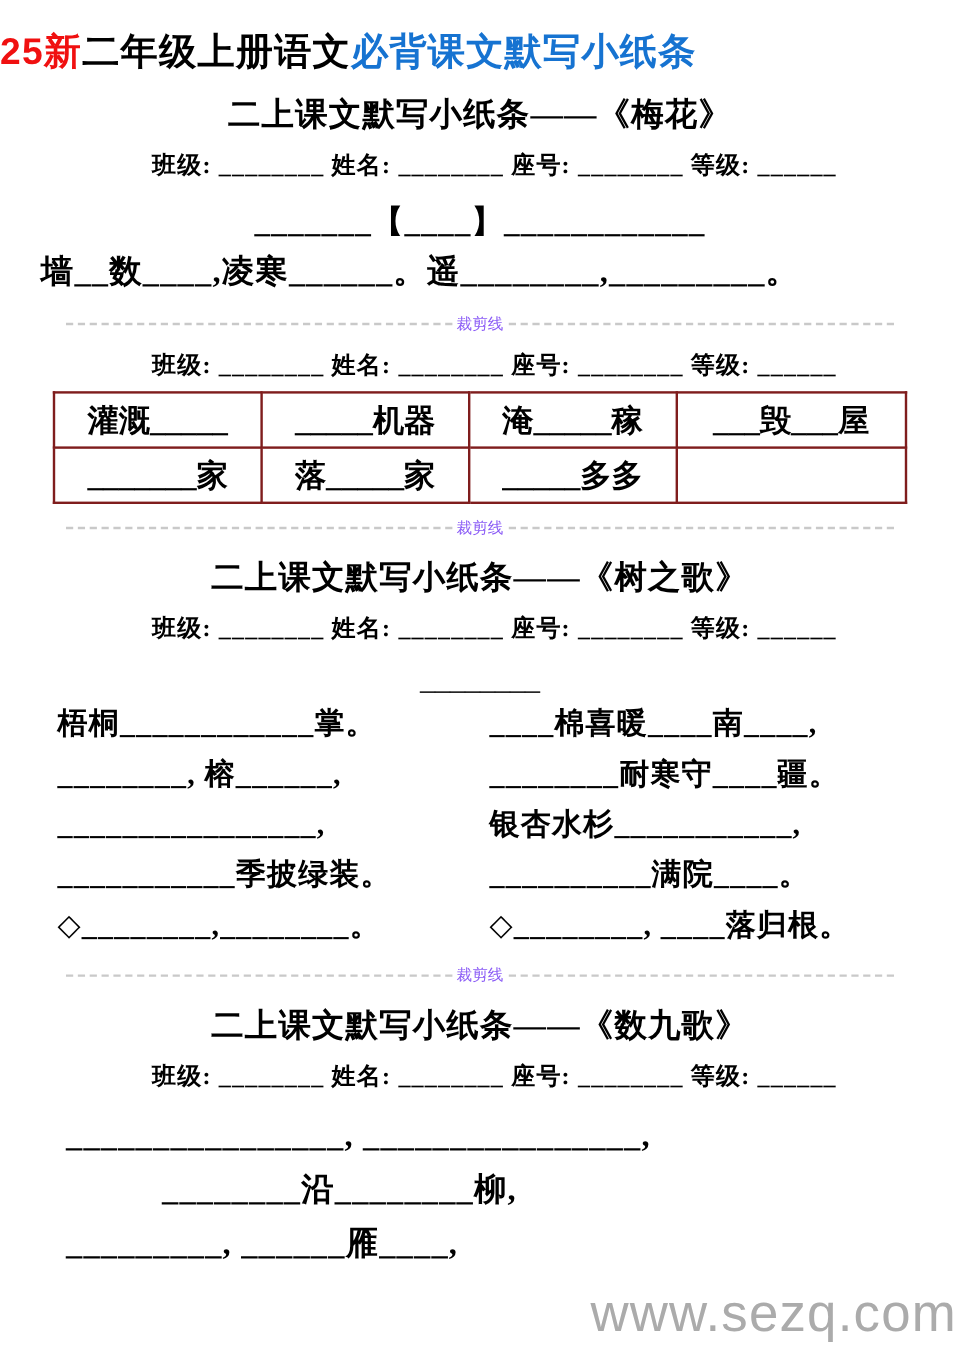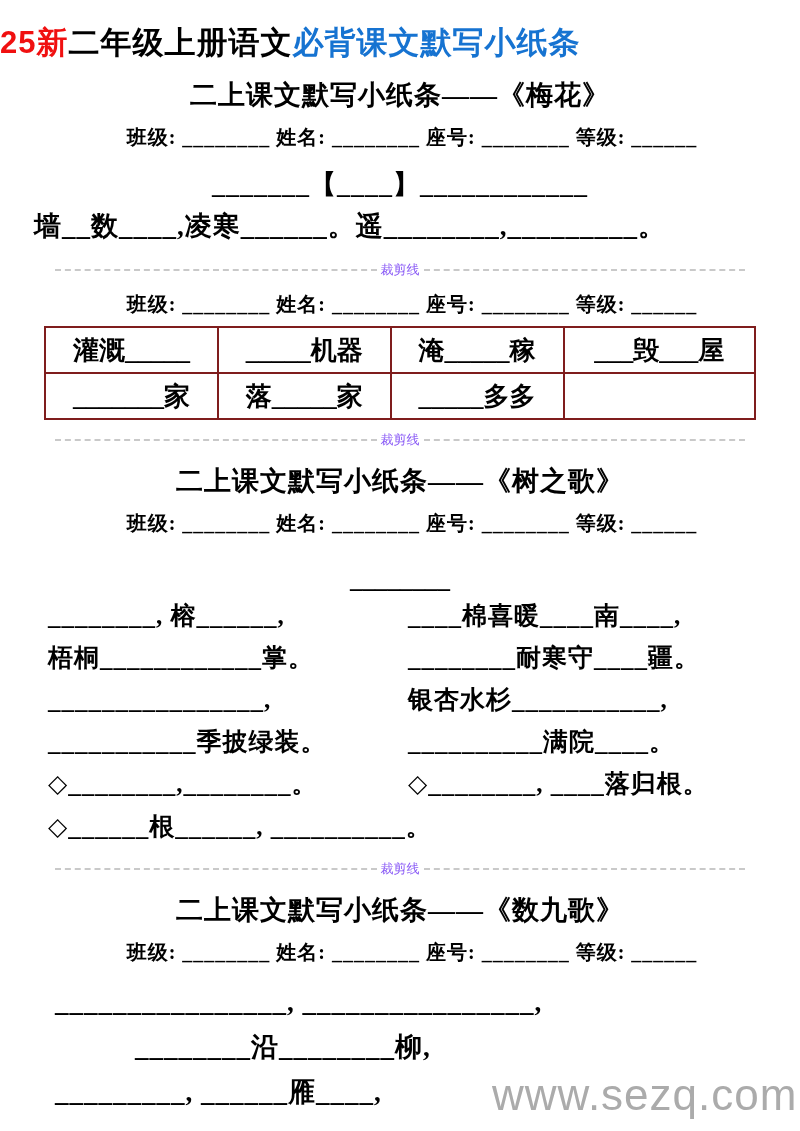--- a/index.html
+++ b/index.html
@@ -23,21 +23,21 @@
                   white-space:nowrap;letter-spacing:1px;}
 
   .cutline{display:flex;align-items:center;margin:10px 55px 0 55px;height:20px;}
   .cutline .dash{flex:1;border-top:2px dashed #c9c9c9;}
   .cutline .label{font-size:13px;color:#8b5cf6;padding:0 4px;white-space:nowrap;text-align:right;}
 
   table.word-table{width:712px;margin:8px auto 0 auto;border-collapse:collapse;}
   table.word-table td{border:2px solid #7f1d1d;height:42px;text-align:center;
                       font-size:26px;font-weight:bold;white-space:nowrap;}
 
-  .center-blank{text-align:center;font-size:25px;font-weight:bold;margin-top:28px;}
+  .center-blank{text-align:center;font-size:25px;font-weight:normal;margin-top:16px;}
   .two-cols{display:flex;margin:2px 40px 0 48px;}
   .col-left{width:360px;}
   .col-right{flex:1;}
   .pline{font-size:25px;font-weight:bold;line-height:42px;white-space:nowrap;
          letter-spacing:1px;}
   .last-line{margin:0 0 0 48px;font-size:25px;font-weight:bold;line-height:44px;
              white-space:nowrap;letter-spacing:1px;}
 
   .s4-lines{margin:14px 0 0 55px;}
   .s4-lines .pline{font-size:27px;line-height:45px;}
@@ -93,35 +93,34 @@
     <span class="label">裁剪线</span>
     <span class="dash"></span>
   </div>
 
   <div>
     <div class="sec-title">二上课文默写小纸条——《树之歌》</div>
     <div class="info-line">班级: ________ 姓名: ________ 座号: ________ 等级: ______</div>
     <div class="center-blank">________</div>
     <div class="two-cols">
       <div class="col-left">
+        <div class="pline">梧桐____________掌。</div>
         <div class="pline">________, 榕______,</div>
-        <div class="pline">梧桐____________掌。</div>
         <div class="pline">________________,</div>
         <div class="pline">___________季披绿装。</div>
         <div class="pline">◇________,________。</div>
       </div>
       <div class="col-right">
         <div class="pline">____棉喜暖____南____,</div>
         <div class="pline">________耐寒守____疆。</div>
         <div class="pline">银杏水杉___________,</div>
         <div class="pline">__________满院____。</div>
         <div class="pline">◇________, ____落归根。</div>
       </div>
     </div>
-    <div class="last-line">◇______根______, __________。</div>
   </div>
 
   <div class="cutline">
     <span class="dash"></span>
     <span class="label">裁剪线</span>
     <span class="dash"></span>
   </div>
 
   <div>
     <div class="sec-title">二上课文默写小纸条——《数九歌》</div>

